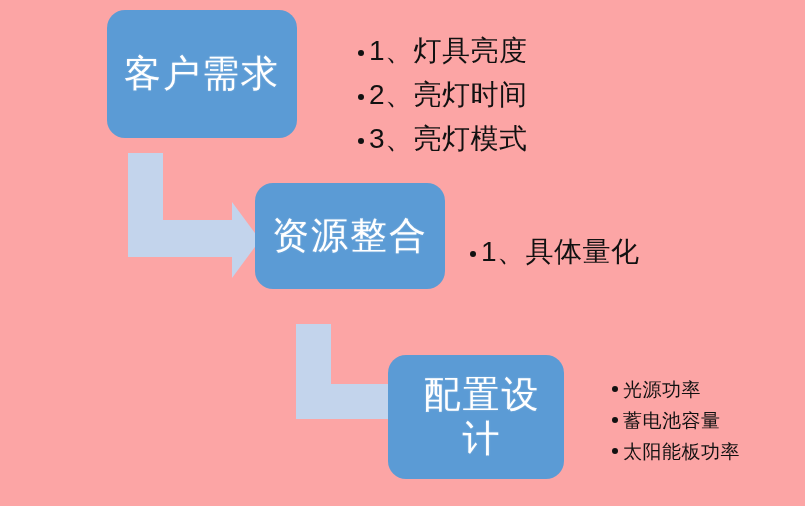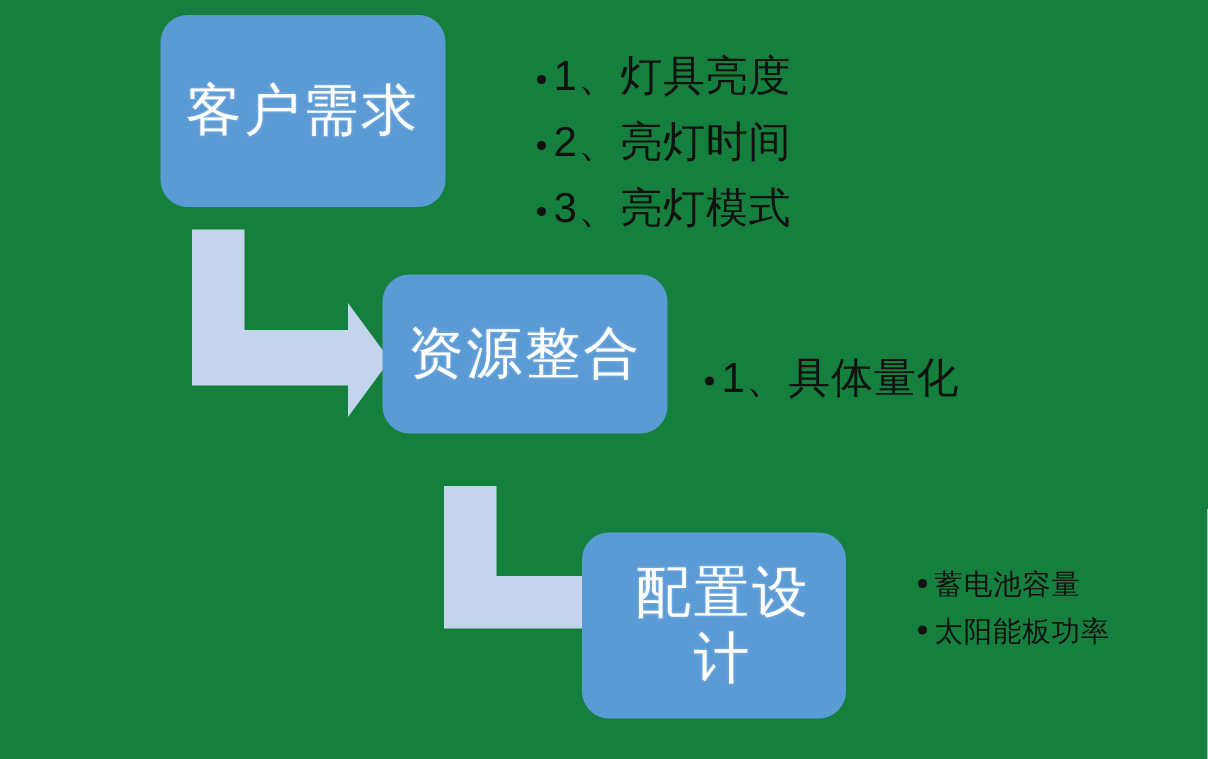--- a/index.html
+++ b/index.html
@@ -7,21 +7,21 @@
     padding: 0;
     background: #ffffff;
   }
   body {
     font-family: "Liberation Sans", "DejaVu Sans", sans-serif;
   }
   #canvas {
     position: relative;
     width: 805px;
     height: 506px;
-    background: #15803d;
+    background: #fca5a5;
     overflow: hidden;
   }
   .proc-box {
     position: absolute;
     background: #5B9BD5;
     border-radius: 18px;
     color: #ffffff;
     display: flex;
     align-items: center;
     justify-content: center;
@@ -167,20 +167,24 @@
   <ul class="bullet-list" id="bullets-2">
     <li>
       <span class="bullet-dot"></span>
       <span class="bullet-text">1、具体量化</span>
     </li>
   </ul>
 
   <ul class="bullet-list" id="bullets-3">
     <li>
       <span class="bullet-dot"></span>
+      <span class="bullet-text">光源功率</span>
+    </li>
+    <li>
+      <span class="bullet-dot"></span>
       <span class="bullet-text">蓄电池容量</span>
     </li>
     <li>
       <span class="bullet-dot"></span>
       <span class="bullet-text">太阳能板功率</span>
     </li>
   </ul>
 
 </div>
 

